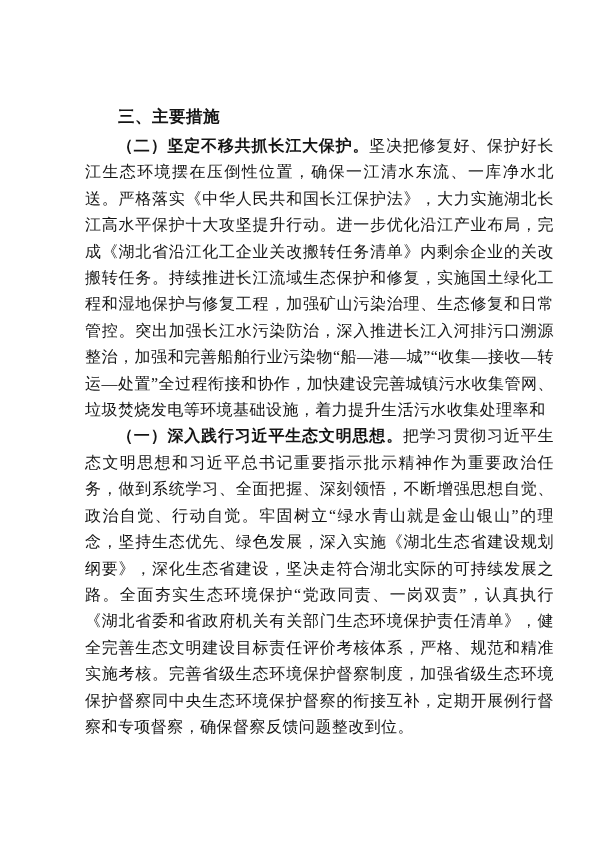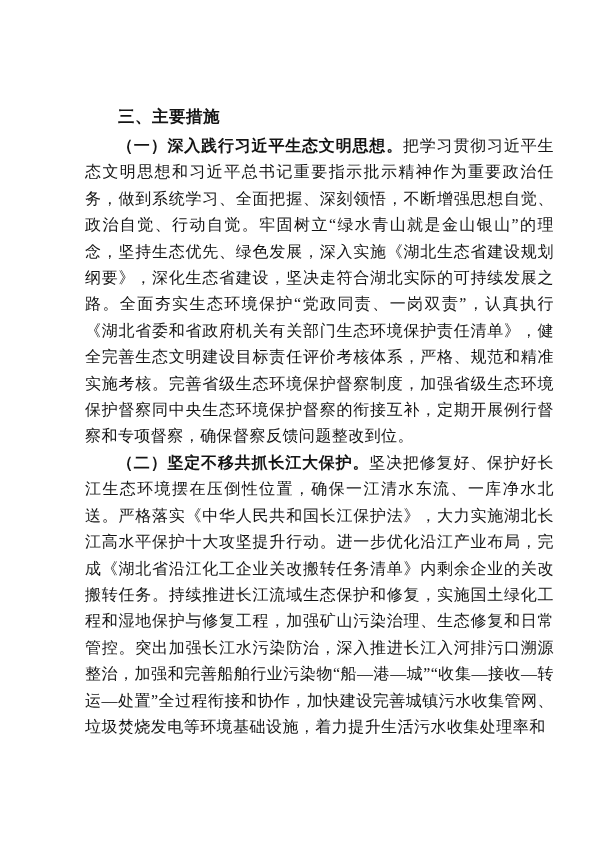--- a/index.html
+++ b/index.html
@@ -43,16 +43,16 @@
     .para .lead {
       font-weight: bold;
     }
   </style>
 </head>
 <body>
 
 <div class="page">
   <h2 class="heading">三、主要措施</h2>
 
+  <p class="para"><span class="lead">（二）坚定不移共抓长江大保护。</span><span>坚决把修复好、保护好长江生态环境摆在压倒性位置，确保一江清水东流、一库净水北送。严格落实《中华人民共和国长江保护法》，大力实施湖北长江高水平保护十大攻坚提升行动。进一步优化沿江产业布局，完成《湖北省沿江化工企业关改搬转任务清单》内剩余企业的关改搬转任务。持续推进长江流域生态保护和修复，实施国土绿化工程和湿地保护与修复工程，加强矿山污染治理、生态修复和日常管控。突出加强长江水污染防治，深入推进长江入河排污口溯源整治，加强和完善船舶行业污染物“船—港—城”“收集—接收—转运—处置”全过程衔接和协作，加快建设完善城镇污水收集管网、垃圾焚烧发电等环境基础设施，着力提升生活污水收集处理率和</span></p>
+
   <p class="para"><span class="lead">（一）深入践行习近平生态文明思想。</span><span>把学习贯彻习近平生态文明思想和习近平总书记重要指示批示精神作为重要政治任务，做到系统学习、全面把握、深刻领悟，不断增强思想自觉、政治自觉、行动自觉。牢固树立“绿水青山就是金山银山”的理念，坚持生态优先、绿色发展，深入实施《湖北生态省建设规划纲要》，深化生态省建设，坚决走符合湖北实际的可持续发展之路。全面夯实生态环境保护“党政同责、一岗双责”，认真执行《湖北省委和省政府机关有关部门生态环境保护责任清单》，健全完善生态文明建设目标责任评价考核体系，严格、规范和精准实施考核。完善省级生态环境保护督察制度，加强省级生态环境保护督察同中央生态环境保护督察的衔接互补，定期开展例行督察和专项督察，确保督察反馈问题整改到位。</span></p>
-
-  <p class="para"><span class="lead">（二）坚定不移共抓长江大保护。</span><span>坚决把修复好、保护好长江生态环境摆在压倒性位置，确保一江清水东流、一库净水北送。严格落实《中华人民共和国长江保护法》，大力实施湖北长江高水平保护十大攻坚提升行动。进一步优化沿江产业布局，完成《湖北省沿江化工企业关改搬转任务清单》内剩余企业的关改搬转任务。持续推进长江流域生态保护和修复，实施国土绿化工程和湿地保护与修复工程，加强矿山污染治理、生态修复和日常管控。突出加强长江水污染防治，深入推进长江入河排污口溯源整治，加强和完善船舶行业污染物“船—港—城”“收集—接收—转运—处置”全过程衔接和协作，加快建设完善城镇污水收集管网、垃圾焚烧发电等环境基础设施，着力提升生活污水收集处理率和</span></p>
 </div>
 
 </body></html>

